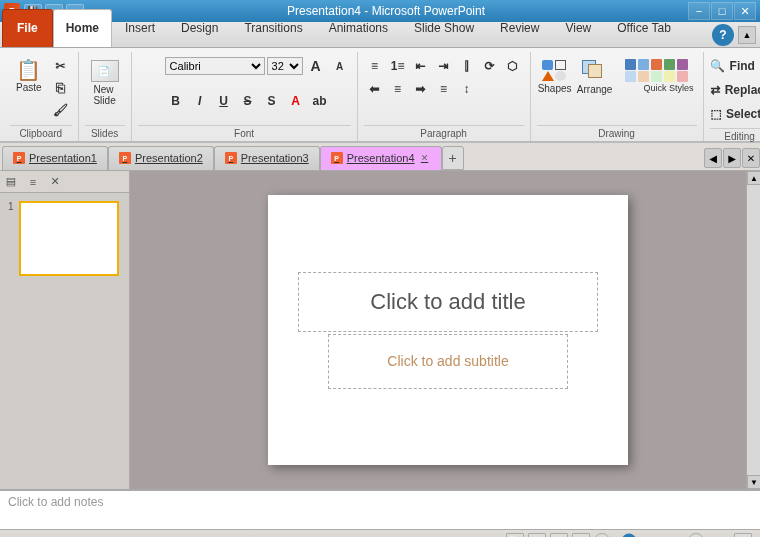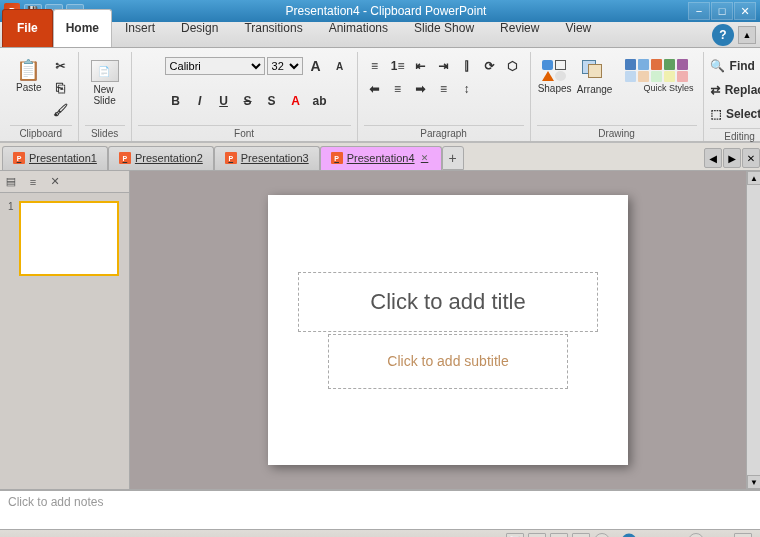--- a/index.html
+++ b/index.html
@@ -244,38 +244,39 @@
 
 <div id="title-bar">
   <div id="title-bar-left">
     <div id="pp-icon">P</div>
     <div style="display:flex;gap:3px;">
       <div style="width:18px;height:14px;background:rgba(255,255,255,0.15);border:1px solid rgba(255,255,255,0.3);border-radius:2px;display:flex;align-items:center;justify-content:center;font-size:9px;cursor:pointer;">💾</div>
       <div style="width:18px;height:14px;background:rgba(255,255,255,0.15);border:1px solid rgba(255,255,255,0.3);border-radius:2px;display:flex;align-items:center;justify-content:center;font-size:9px;cursor:pointer;">↩</div>
       <div style="width:18px;height:14px;background:rgba(255,255,255,0.15);border:1px solid rgba(255,255,255,0.3);border-radius:2px;display:flex;align-items:center;justify-content:center;font-size:9px;cursor:pointer;">↪</div>
     </div>
   </div>
-  <div id="title-bar-center">Presentation4 - Clipboard PowerPoint</div>
+  <div id="title-bar-center">Presentation4 - Microsoft PowerPoint</div>
   <div id="title-bar-controls">
     <div class="title-btn">−</div>
     <div class="title-btn">□</div>
     <div class="title-btn close">✕</div>
   </div>
 </div>
 
 <div id="ribbon-tabs">
   <div class="rtab file">File</div>
   <div class="rtab active">Home</div>
   <div class="rtab">Insert</div>
   <div class="rtab">Design</div>
   <div class="rtab">Transitions</div>
   <div class="rtab">Animations</div>
   <div class="rtab">Slide Show</div>
   <div class="rtab">Review</div>
   <div class="rtab">View</div>
+  <div class="rtab">Office Tab</div>
   <div id="help-btn">?</div>
   <div style="width:18px;height:18px;border:1px solid #aaa;display:flex;align-items:center;justify-content:center;font-size:9px;cursor:pointer;margin-right:4px;align-self:center;background:#d0d0d0;">▲</div>
 </div>
 
 <div id="ribbon">
 
   <div class="ribbon-group">
     <div class="ribbon-group-content">
       <div class="r-btn">
         <div class="r-btn-icon">📋</div>

